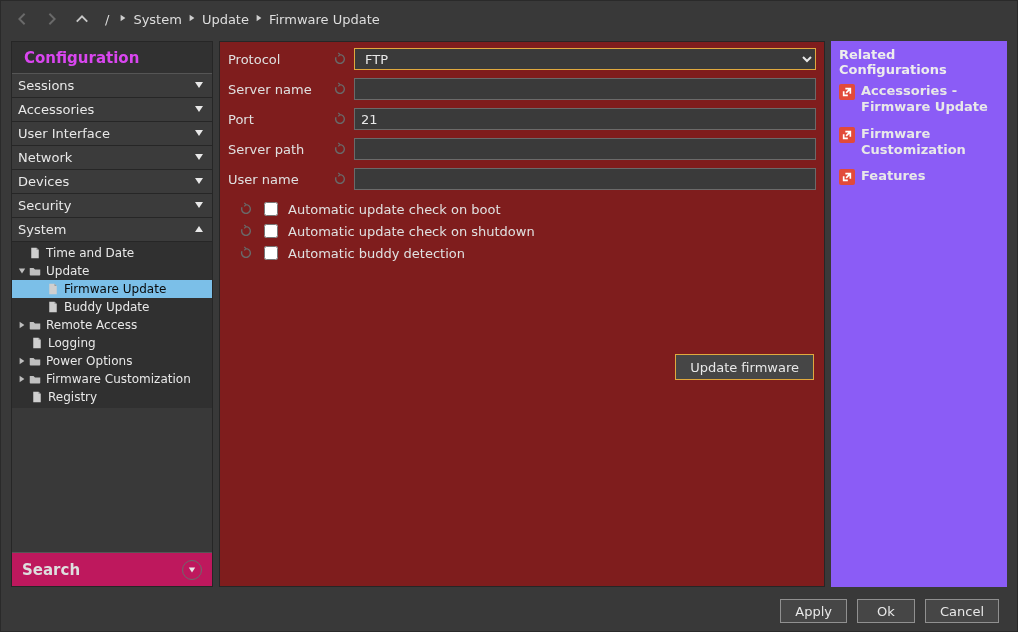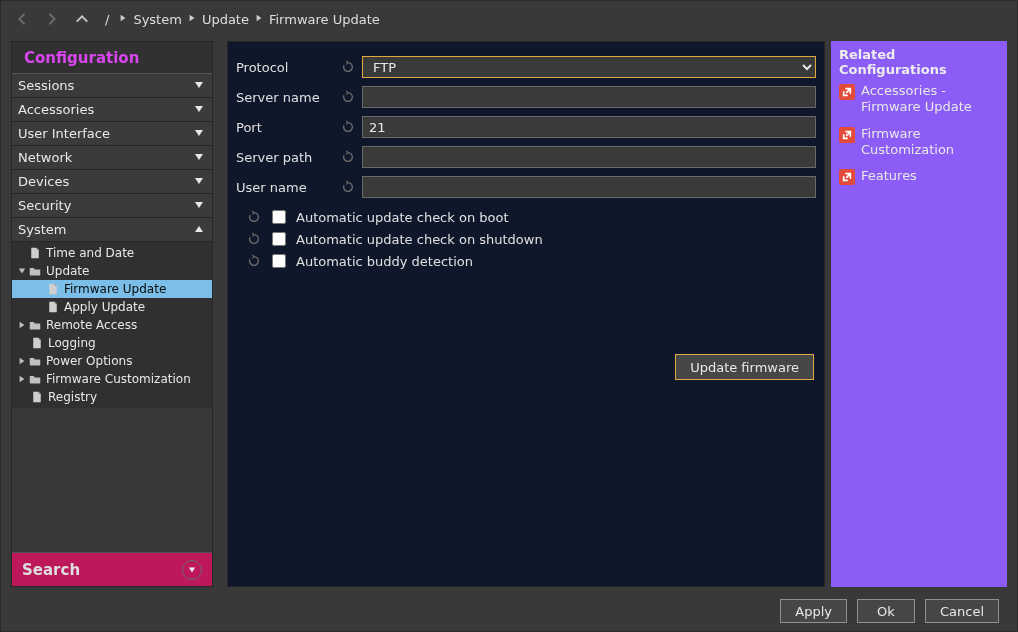--- a/index.html
+++ b/index.html
@@ -97,25 +97,24 @@
   }
   .searchbar .sbtn {
     width: 20px; height: 20px;
     border: 1px solid #6b6b6b; border-radius: 50%;
     display: flex; align-items: center; justify-content: center;
   }
   .searchbar .sbtn svg { width: 8px; height: 8px; fill: #e8e8e8; }
   
   .centerpanel {
     flex: 1;
-    background: #0f172a;
+    background: #7f1d1d;
     border: 1px solid #262626;
-    padding: 10px 8px;
+    padding: 2px 8px;
     position: relative;
-    margin-left: 8px;
   }
   .formrow {
     display: flex; align-items: center;
     height: 30px;
     gap: 6px;
   }
   .formrow .flabel {
     width: 98px; flex: none;
     color: #e0e0e0;
   }
@@ -175,21 +174,21 @@
     gap: 6px; margin-bottom: 10px; margin-top: 6px;
     line-height: 1.25;
   }
   .ritem .ricon {
     width: 16px; height: 16px; flex: none;
     background: #e24a3a; border-radius: 2px;
     display: flex; align-items: center; justify-content: center;
     margin-top: 1px;
   }
   .ritem .ricon svg { width: 10px; height: 10px; fill: none; stroke: #fff; stroke-width: 2; }
-  .ritem .rlabel { color: #e8e8e8; }
+  .ritem .rlabel { color: #e8e8e8; font-weight: bold; }
   
   .bottombar {
     position: absolute;
     left: 0; right: 0; bottom: 0;
     height: 40px;
     display: flex; align-items: center; justify-content: flex-end;
     gap: 10px; padding-right: 18px;
     background: #393939;
   }
   .btn {
@@ -352,21 +351,21 @@
               </svg>
             </span>
           <span>Firmware Update</span>
         </div>
         <div class="tnode depth3">
           <span class="ticon">
               <svg>
                 <use href="#page-ic"></use>
               </svg>
             </span>
-          <span>Apply Update</span>
+          <span>Buddy Update</span>
         </div>
         <div class="tnode depth1">
           <span class="tw">
               <svg>
                 <use href="#tri-right-sm"></use>
               </svg>
             </span>
           <span class="ticon">
               <svg>
                 <use href="#folder-ic"></use>

